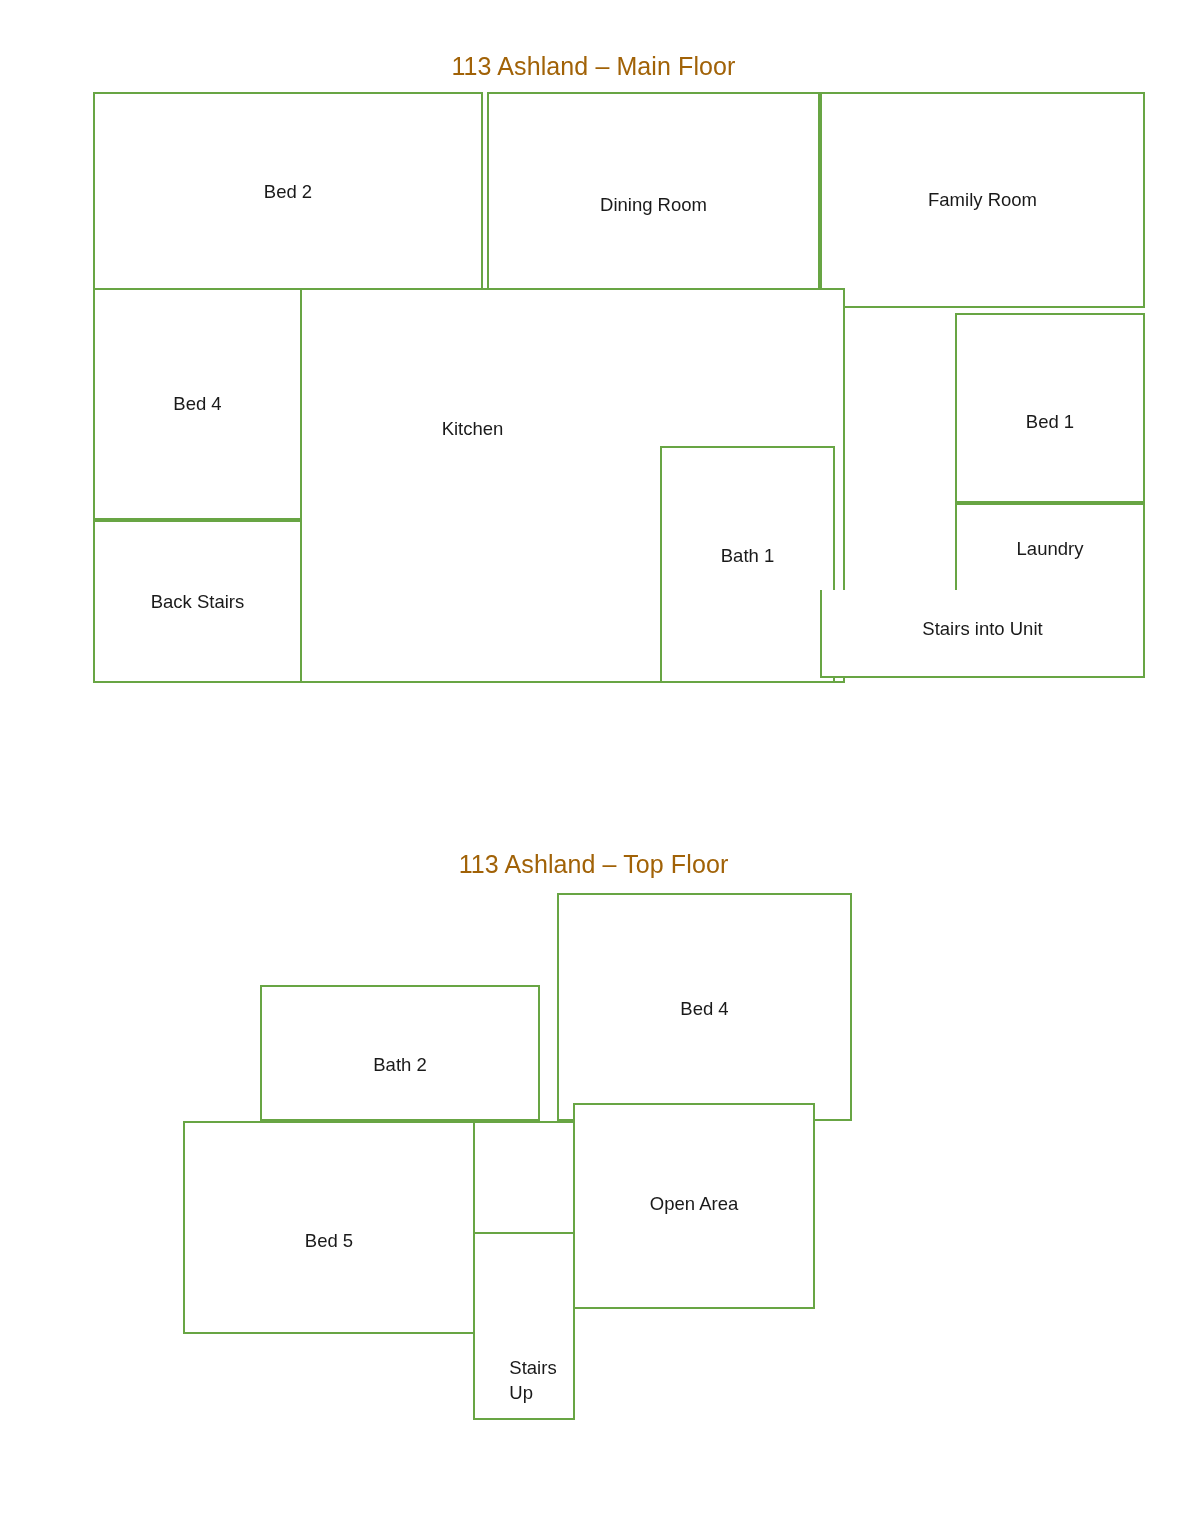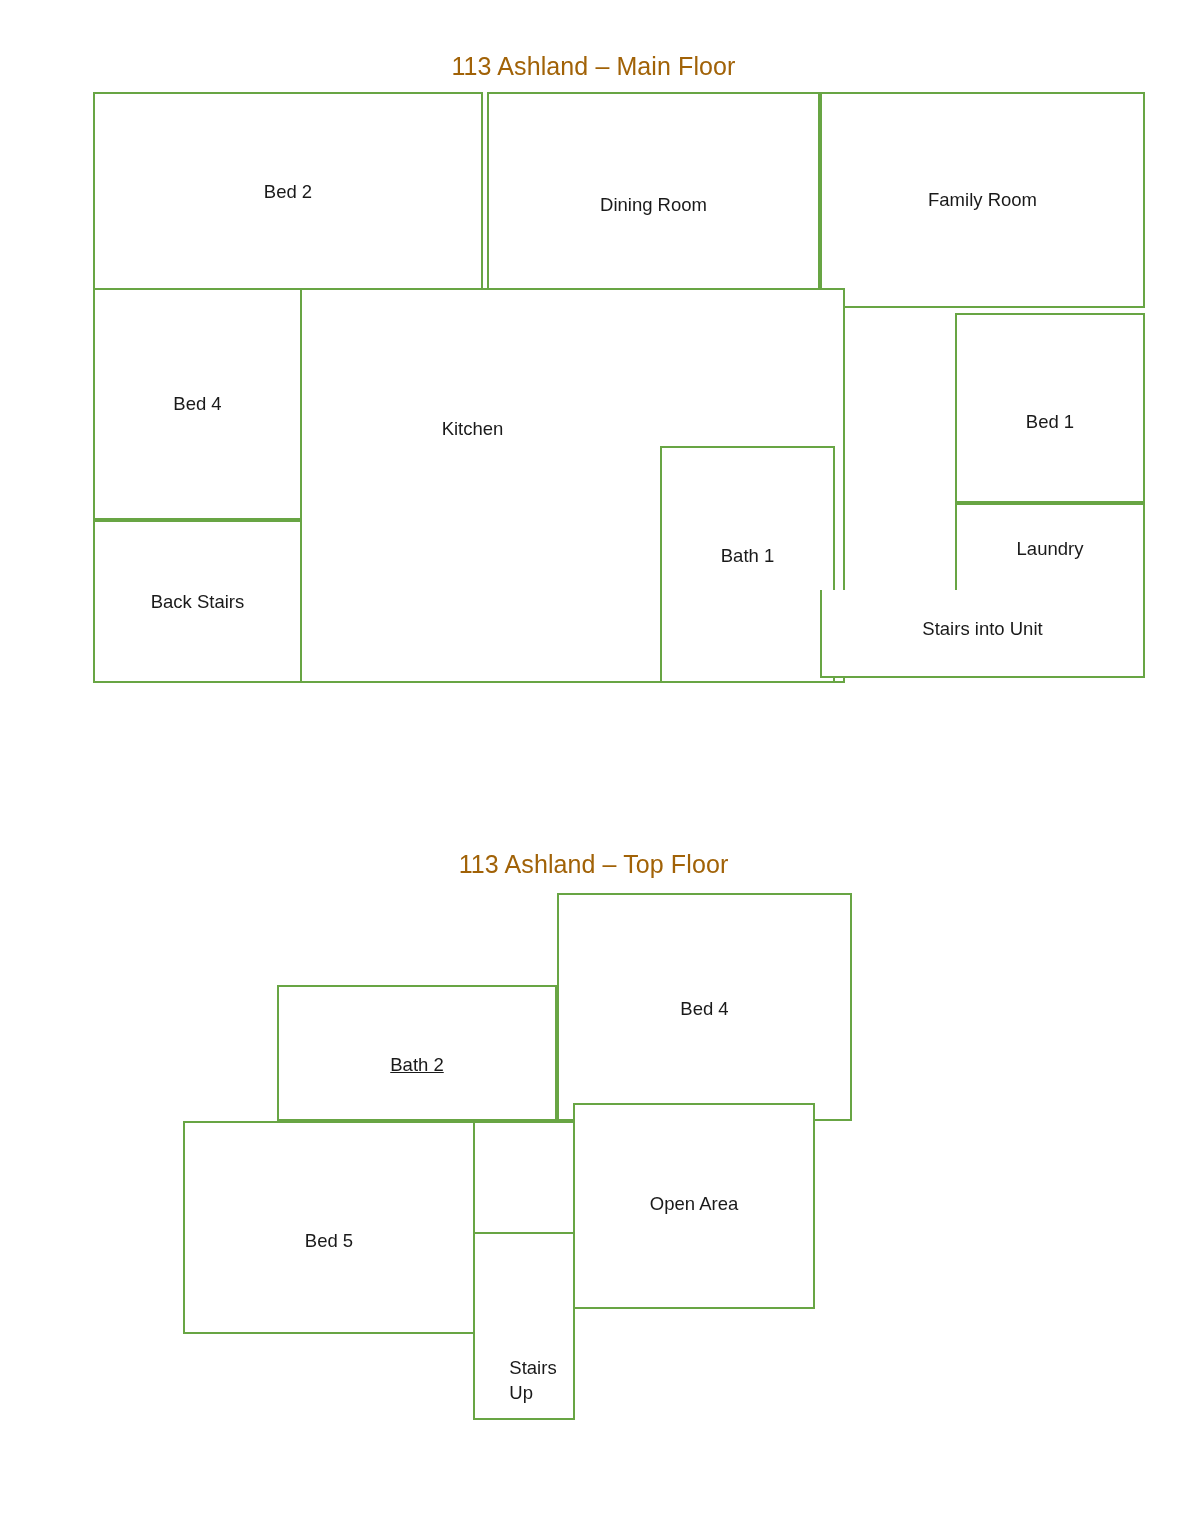--- a/index.html
+++ b/index.html
@@ -92,21 +92,21 @@
     <span class="room-label" style="position:relative;top:-4px;">Stairs into Unit</span>
   </div>
 </div>
 
 <div class="floorplan" id="top-floor">
   <div class="plan-title" id="top-title">113 Ashland – Top Floor</div>
 
   <div class="room" style="left:557px;top:93px;width:295px;height:228px;">
     <span class="room-label" style="position:relative;top:2px;">Bed 4</span>
   </div>
-  <div class="room" style="left:277px;top:185px;width:280px;height:136px;text-decoration:underline;">
+  <div class="room" style="left:260px;top:185px;width:280px;height:136px;">
     <span class="room-label" style="position:relative;top:12px;">Bath 2</span>
   </div>
   <div class="room" style="left:183px;top:321px;width:292px;height:213px;">
     <span class="room-label" style="position:relative;top:14px;">Bed 5</span>
   </div>
   <div class="room" style="left:473px;top:321px;width:102px;height:125px;">
     <span class="room-label"></span>
   </div>
   <div class="room" style="left:573px;top:303px;width:242px;height:206px;">
     <span class="room-label" style="position:relative;top:-2px;">Open Area</span>

